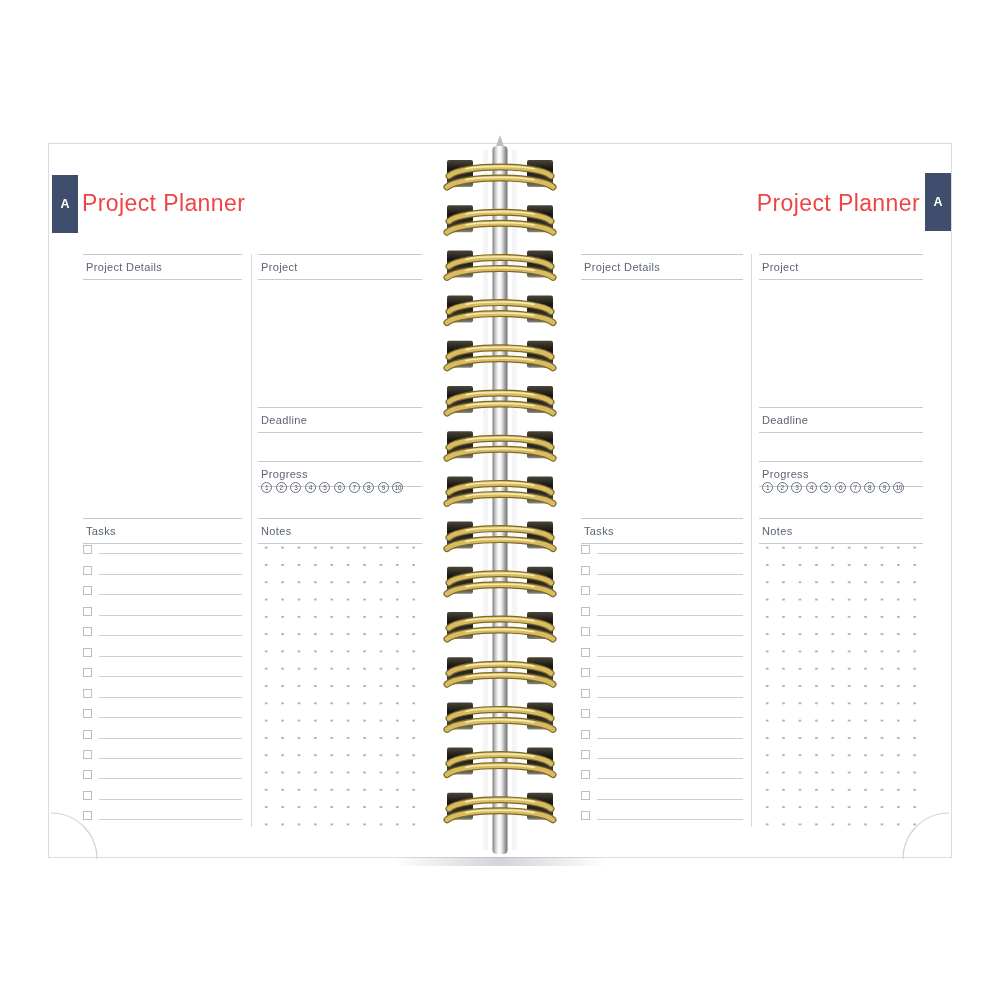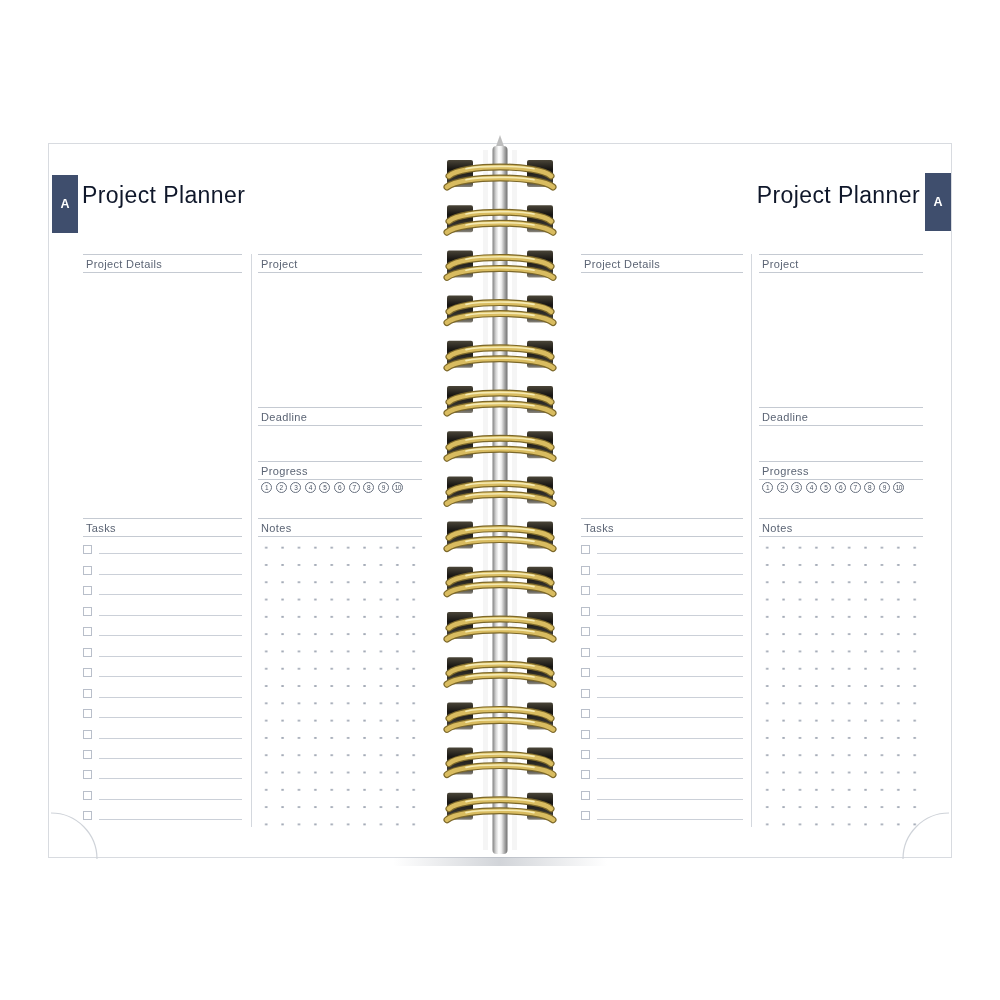--- a/index.html
+++ b/index.html
@@ -14,28 +14,28 @@
   
   .tab{
     position:absolute;width:26px;height:58px;background:#3f4e6d;
     display:flex;align-items:center;justify-content:center;
     color:#ffffff;font-weight:bold;font-size:12.5px;
   }
   .tab.left{left:3px;top:31px;}
   .tab.right{right:0px;top:29px;}
   
   .title{
-    position:absolute;top:37px;font-size:23px;line-height:28px;
-    color:#0f172a;letter-spacing:0.4px;white-space:nowrap;
+    position:absolute;top:45px;font-size:23px;line-height:28px;
+    color:#ef4444;letter-spacing:0.4px;white-space:nowrap;
   }
   .title.left{left:33px;}
   .title.right{right:31px;text-align:right;}
   
   .head{
-    position:absolute;height:19px;box-sizing:border-box;
+    position:absolute;height:26px;box-sizing:border-box;
     border-top:1px solid #c5cad2;border-bottom:1px solid #c5cad2;
     font-size:11px;color:#5b6474;letter-spacing:0.35px;
     display:flex;align-items:center;padding-left:3px;
   }
   
   .vdiv{position:absolute;width:1px;background:#d4d8de;top:110px;height:573px;}
   
   .task-list{position:absolute;top:390px;}
   .task-row{display:flex;align-items:flex-end;height:20.46px;}
   .task-box{

